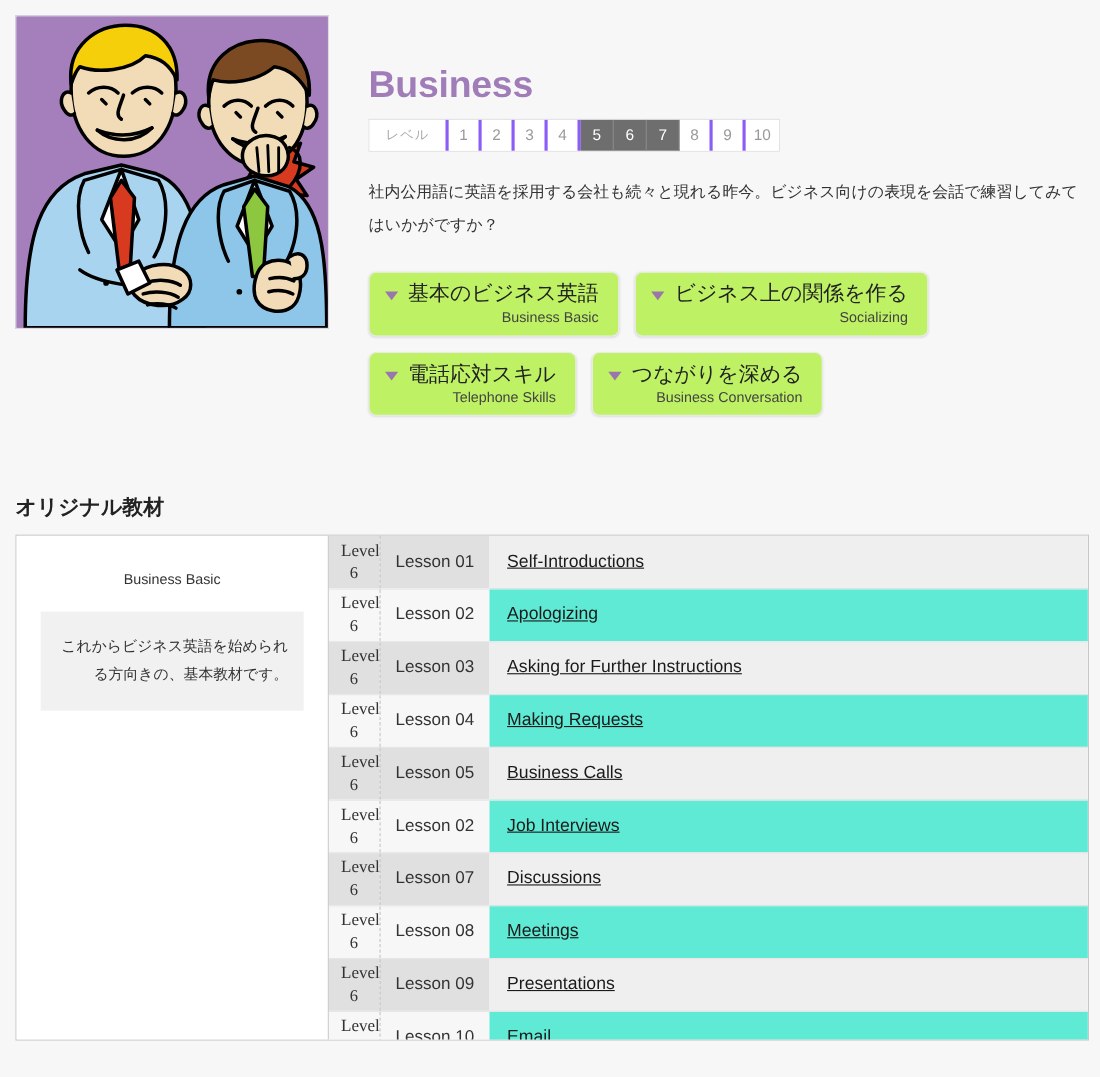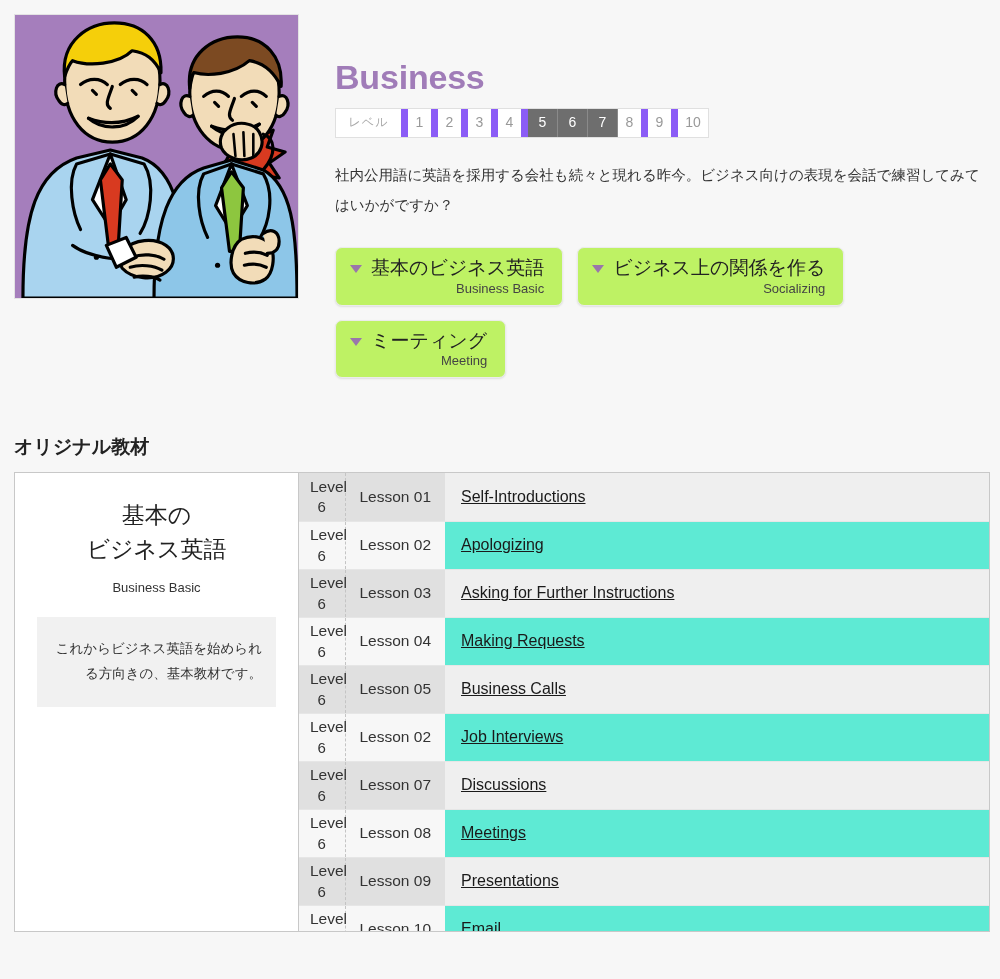--- a/index.html
+++ b/index.html
@@ -52,21 +52,21 @@
     margin-bottom: 22px;
   }
   .level-cell {
     min-width: 30px;
     height: 28px;
     line-height: 27px;
     text-align: center;
     font-size: 14px;
     color: #999;
     background: #fff;
-    border-right: 7px solid #8b5cf6;
+    border-right: 3px solid #8b5cf6;
     padding: 0 5px;
   }
   .level-cell:last-child { border-right: none; }
   .level-cell.label {
     min-width: 72px;
     font-size: 12px;
     letter-spacing: 1px;
     color: #aaa;
   }
   .level-cell.active {
@@ -193,20 +193,21 @@
   tr.even td.link-cell { background: #5eead4; }
 
   td.level-cell-td {
     width: 46px;
     text-align: center;
     font-size: 12.5px;
     line-height: 1.35;
     color: #444;
     border-right: 1px dashed #c4c4c4;
     padding: 2px 11px;
+    font-family: Liberation Serif, serif;
   }
   td.level-cell-td .lv-num { font-size: 15px; display: block; }
 
   td.lesson-no {
     width: 100px;
     padding-left: 14px;
     white-space: nowrap;
   }
 
   td.link-cell { padding-left: 16px; }
@@ -327,44 +328,49 @@
         </div>
         <div class="cat-btn">
           <div class="cat-main">
             <span class="tri"></span>
             <span>ビジネス上の関係を作る</span>
           </div>
           <div class="cat-sub">Socializing</div>
         </div>
       </div>
 
-
       <div class="cat-row">
         <div class="cat-btn">
           <div class="cat-main">
             <span class="tri"></span>
-            <span>ミーティング</span>
+            <span>電話応対スキル</span>
           </div>
-          <div class="cat-sub">Meeting</div>
+          <div class="cat-sub">Telephone Skills</div>
+        </div>
+        <div class="cat-btn">
+          <div class="cat-main">
+            <span class="tri"></span>
+            <span>つながりを深める</span>
+          </div>
+          <div class="cat-sub">Business Conversation</div>
         </div>
       </div>
+
+      <div class="cat-row">
+      </div>
     </div>
 
   </div>
 </div>
 
 <h2 class="section-head">オリジナル教材</h2>
 
 <div class="mat-frame">
 
   <div class="mat-left">
-    <div class="mat-left-title">
-      <div>基本の</div>
-      <div>ビジネス英語</div>
-    </div>
     <div class="mat-left-sub">Business Basic</div>
     <div class="mat-left-note">これからビジネス英語を始められる方向きの、基本教材です。</div>
   </div>
 
   <div class="mat-right">
     <table class="lessons">
       <tbody>
         <tr class="odd">
           <td class="level-cell-td">
             <span>Level</span>

